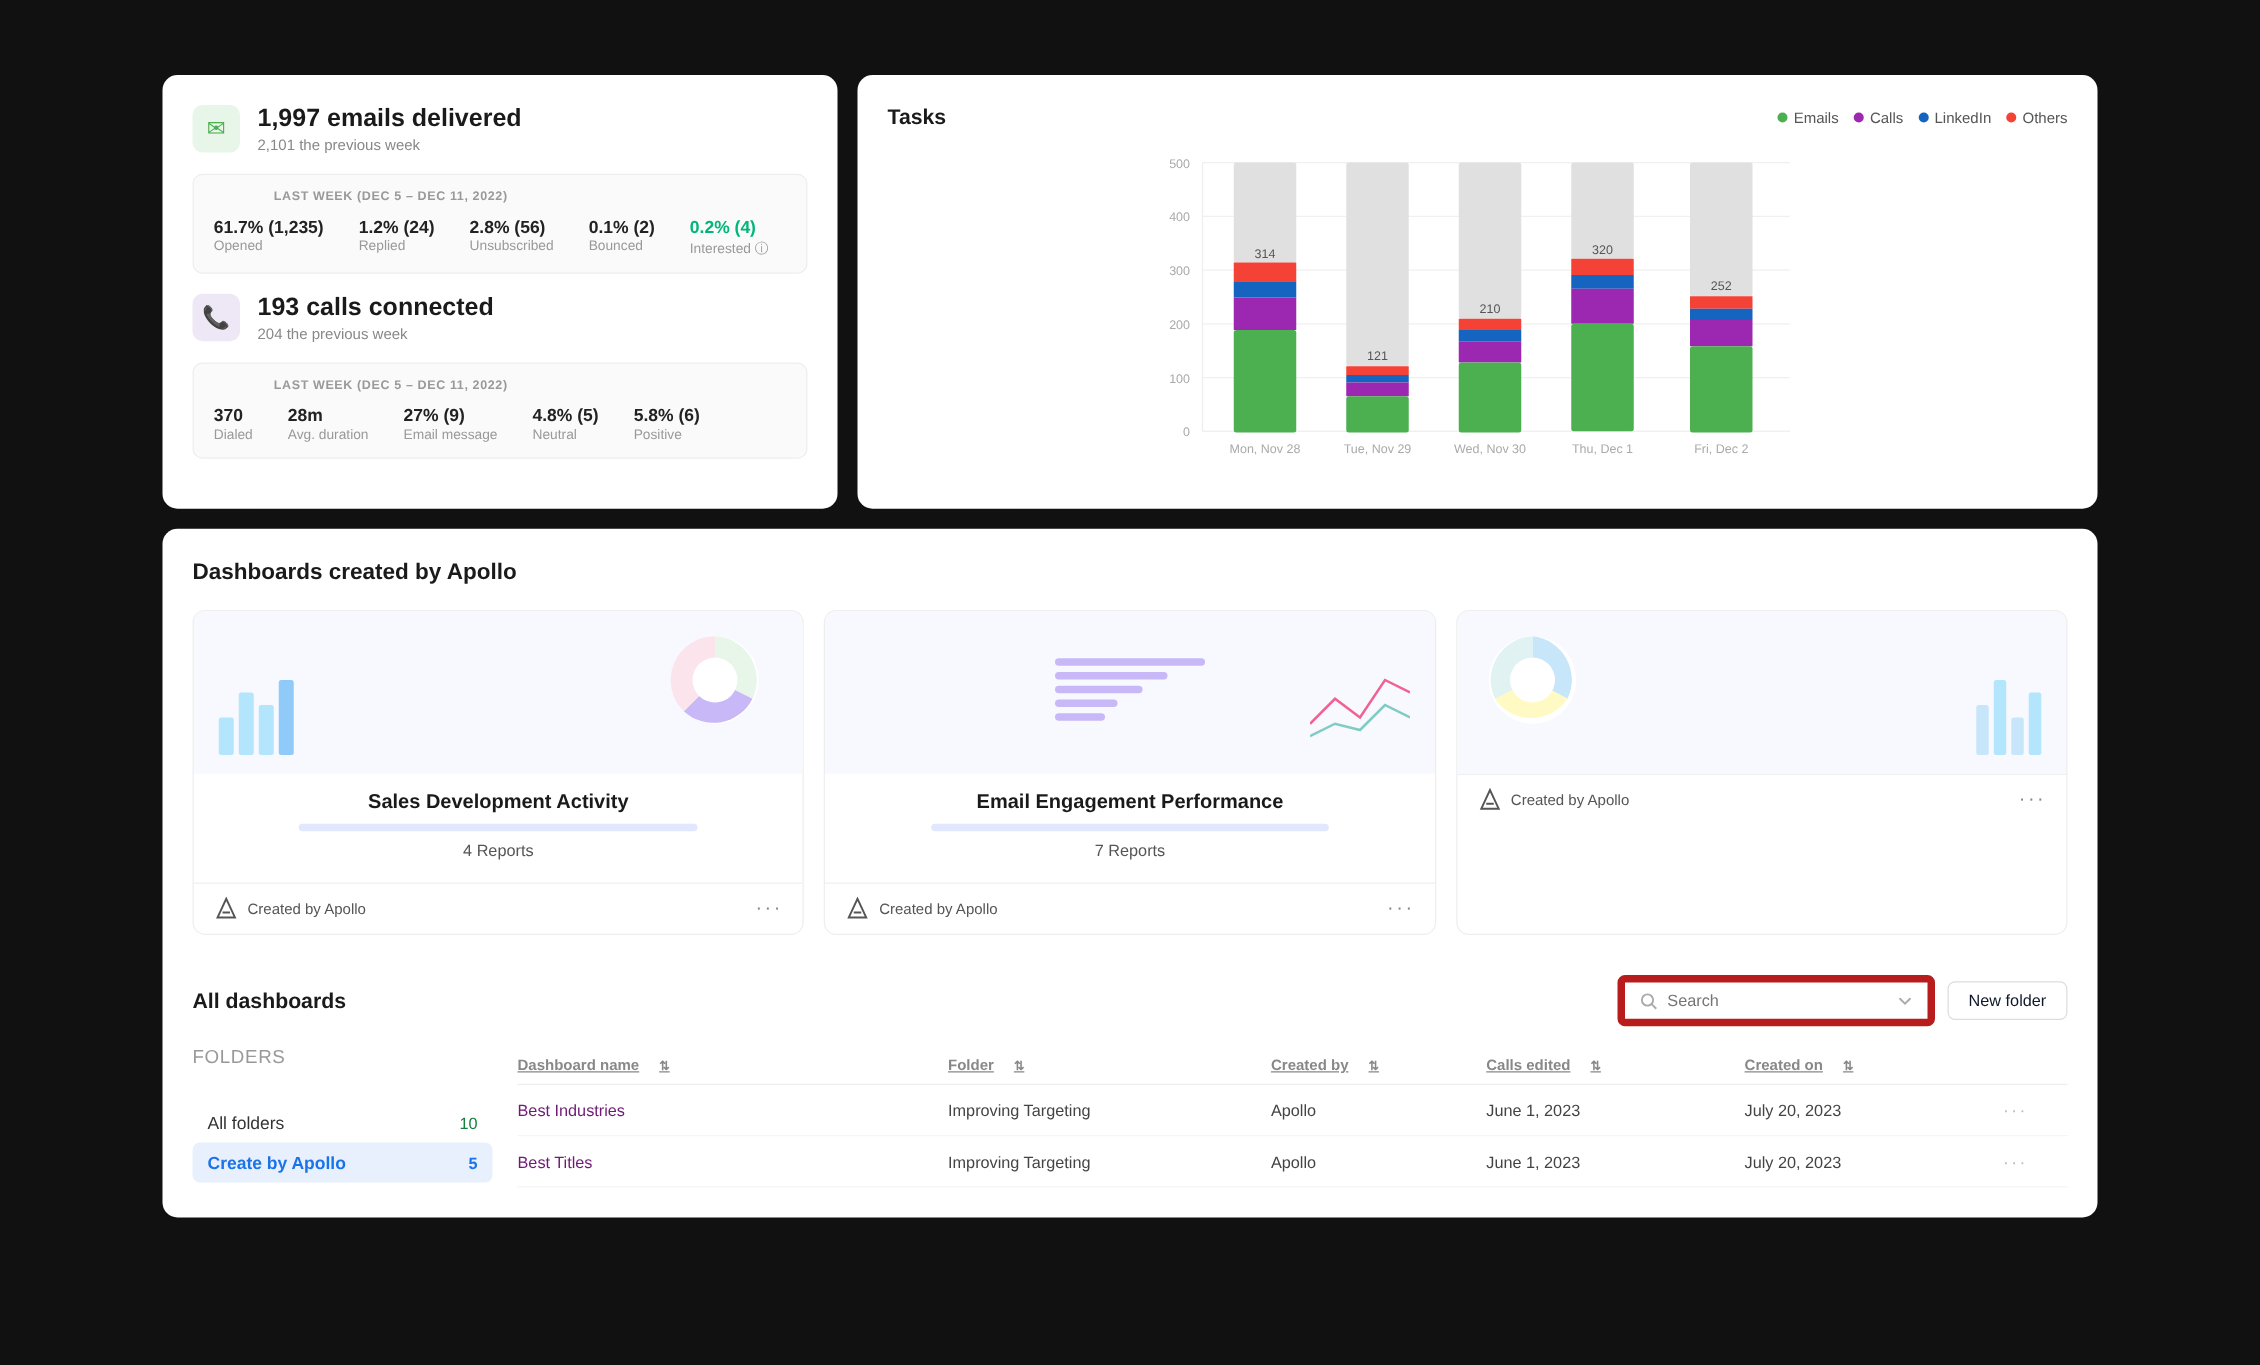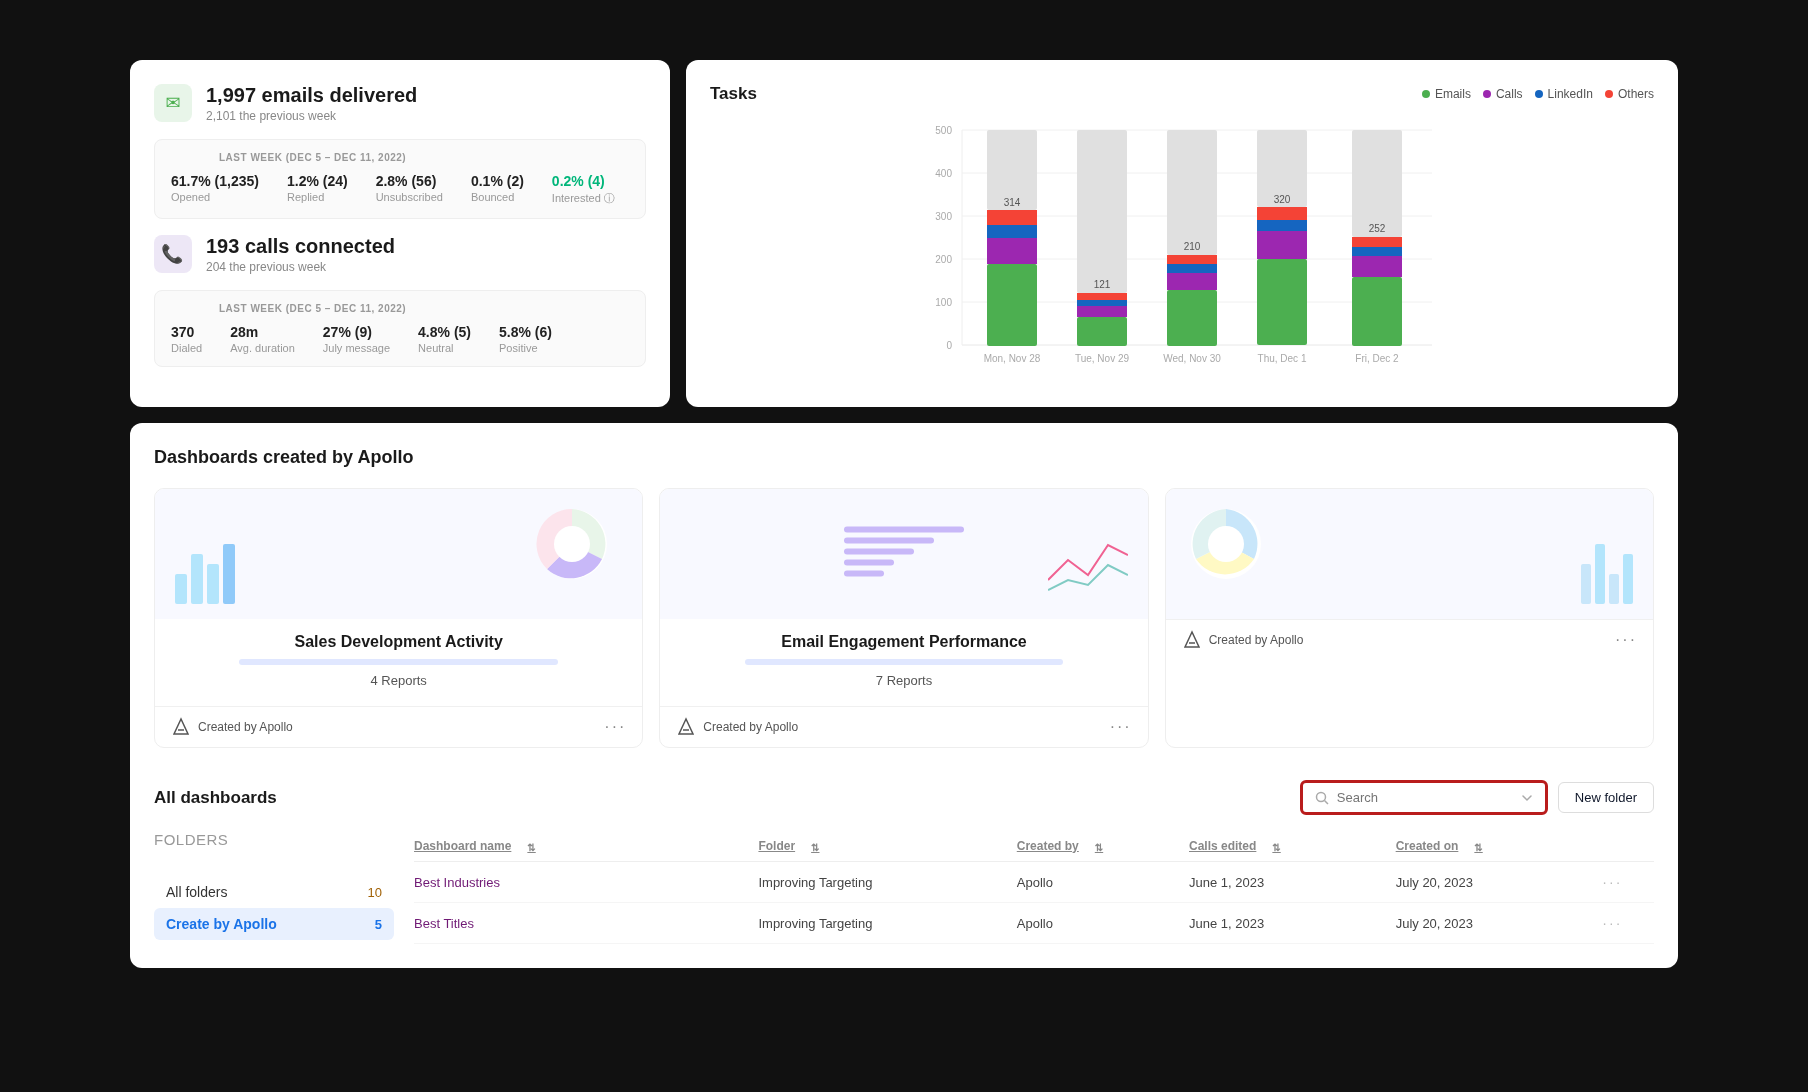--- a/index.html
+++ b/index.html
@@ -254,21 +254,21 @@
 
     .search-container {
       display: flex;
       gap: 10px;
       align-items: center;
     }
 
     .search-input {
       display: flex;
       align-items: center;
-      border: 3px solid #b91c1c;
+      border: 6px solid #b91c1c;
       border-radius: 6px;
       padding: 7px 12px;
       gap: 8px;
       background: #fff;
       min-width: 200px;
     }
 
     .search-input input {
       border: none;
       outline: none;
@@ -320,21 +320,21 @@
     }
 
     .folder-item.active {
       background: #e8f0fe;
       color: #1a73e8;
       font-weight: 600;
     }
 
     .folder-count {
       font-size: 13px;
-      color: #a16207;
+      color: #15803d;
     }
 
     .folder-item.active .folder-count {
       color: #1a73e8;
     }
 
     .table-container {
       flex: 1;
     }
 
@@ -484,21 +484,21 @@
         <div class="stat-metric-item">
           <div class="stat-metric-value">370</div>
           <div class="stat-metric-label">Dialed</div>
         </div>
         <div class="stat-metric-item">
           <div class="stat-metric-value">28m</div>
           <div class="stat-metric-label">Avg. duration</div>
         </div>
         <div class="stat-metric-item">
           <div class="stat-metric-value">27% (9)</div>
-          <div class="stat-metric-label">July message</div>
+          <div class="stat-metric-label">Email message</div>
         </div>
         <div class="stat-metric-item">
           <div class="stat-metric-value">4.8% (5)</div>
           <div class="stat-metric-label">Neutral</div>
         </div>
         <div class="stat-metric-item">
           <div class="stat-metric-value">5.8% (6)</div>
           <div class="stat-metric-label">Positive</div>
         </div>
       </div>

